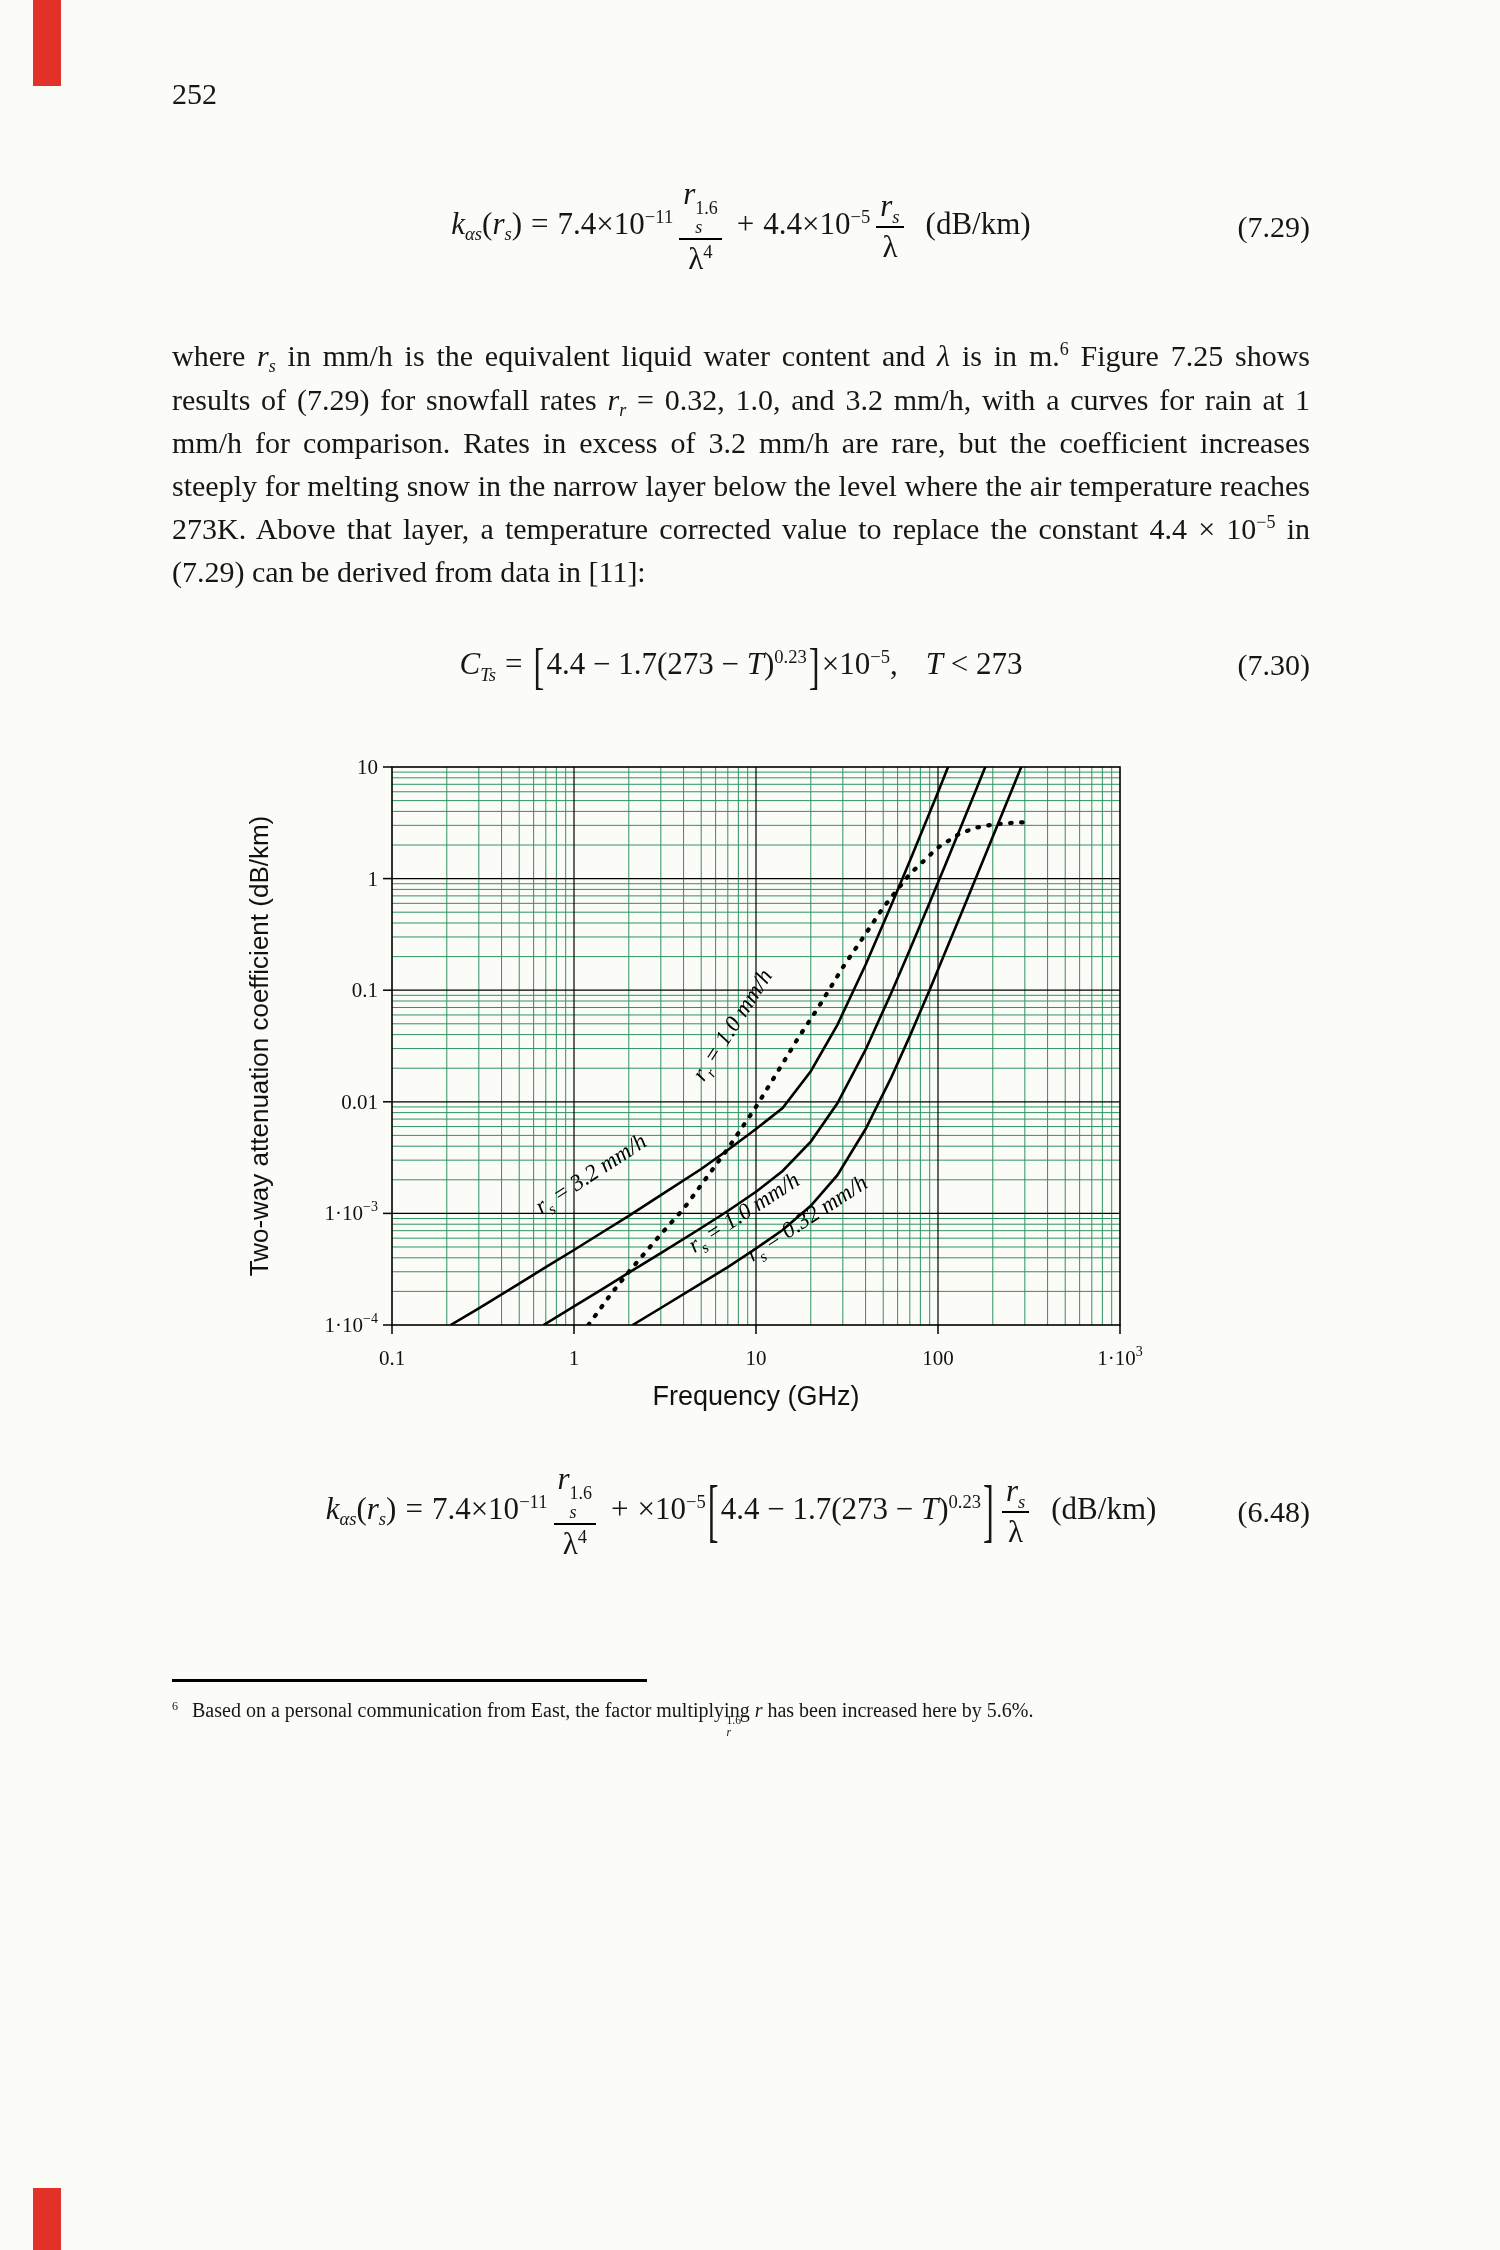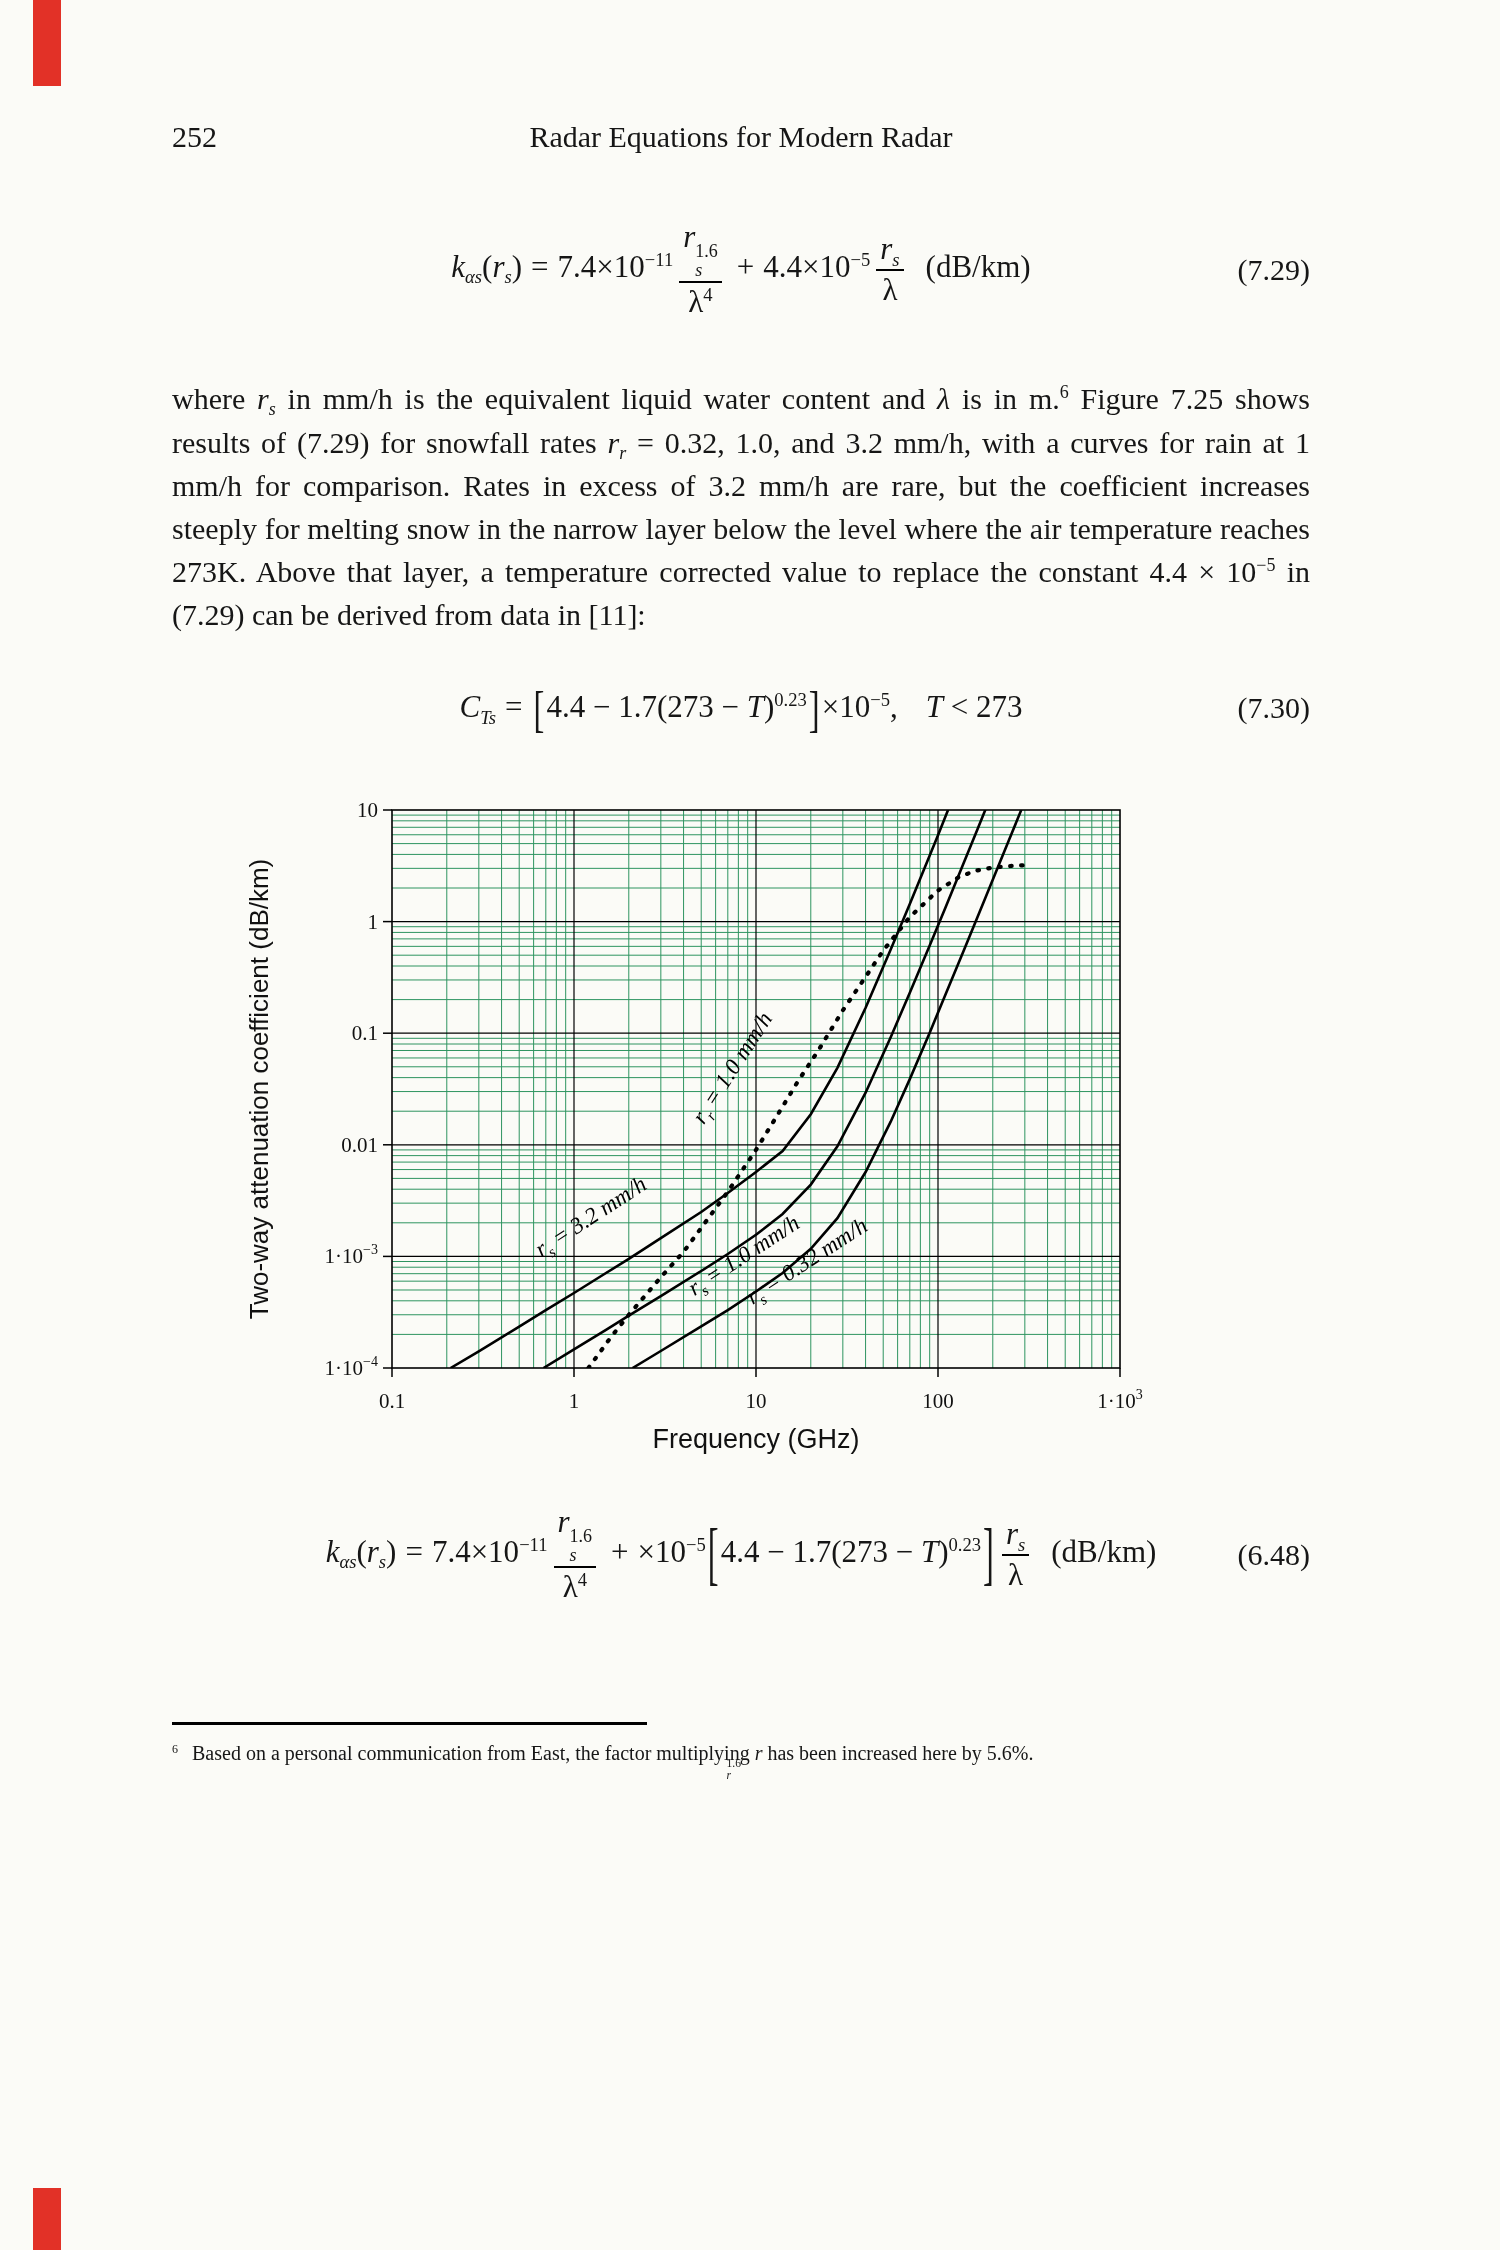--- a/index.html
+++ b/index.html
@@ -5,21 +5,21 @@
   html,body{margin:0;padding:0;}
   body{
     width:1500px;height:2250px;position:relative;
     background:#fbfbf7;color:#161616;
     font-family:"Liberation Serif",serif;font-size:30px;
     overflow:hidden;
   }
   .red-tab{position:absolute;left:33px;width:28px;background:#e23127;}
   .red-tab.top{top:0;height:86px;}
   .red-tab.bottom{bottom:0;height:62px;}
-  .content{padding:120px 190px 0 172px;}
+  .content{padding:77px 190px 0 172px;}
   .header{display:flex;align-items:baseline;}
   .pageno{width:130px;}
   .runtitle{flex:1;text-align:center;}
   .hspacer{width:130px;}
   .it{font-style:italic;}
   sub,sup{font-size:60%;line-height:0;}
   sub{vertical-align:-0.35em;}
   sup{vertical-align:0.6em;}
   .eqrow{position:relative;text-align:center;}
   .eqrow.e729{margin-top:64px;}
@@ -50,21 +50,20 @@
 </head>
 <body>
 
 <div class="red-tab top"></div>
 <div class="red-tab bottom"></div>
 
 <div class="content">
 
   <div class="header">
     <span class="pageno">252</span>
-    <span class="runtitle">Radar Equations for Modern Radar</span>
     <span class="hspacer"></span>
   </div>
 
   <div class="eqrow e729">
     <span class="eq"><span class="it">k</span><sub class="it">αs</sub><span>(</span><span class="it">r</span><sub class="it">s</sub><span>)</span><span class="op">=</span><span>7.4×10</span><sup>−11</sup><span class="frac">
           <span class="fnum"><span class="it">r</span><span class="ss">
               <span>1.6</span>
               <span class="it">s</span>
             </span></span>
           <span class="fden"><span>λ</span><sup>4</sup></span>

